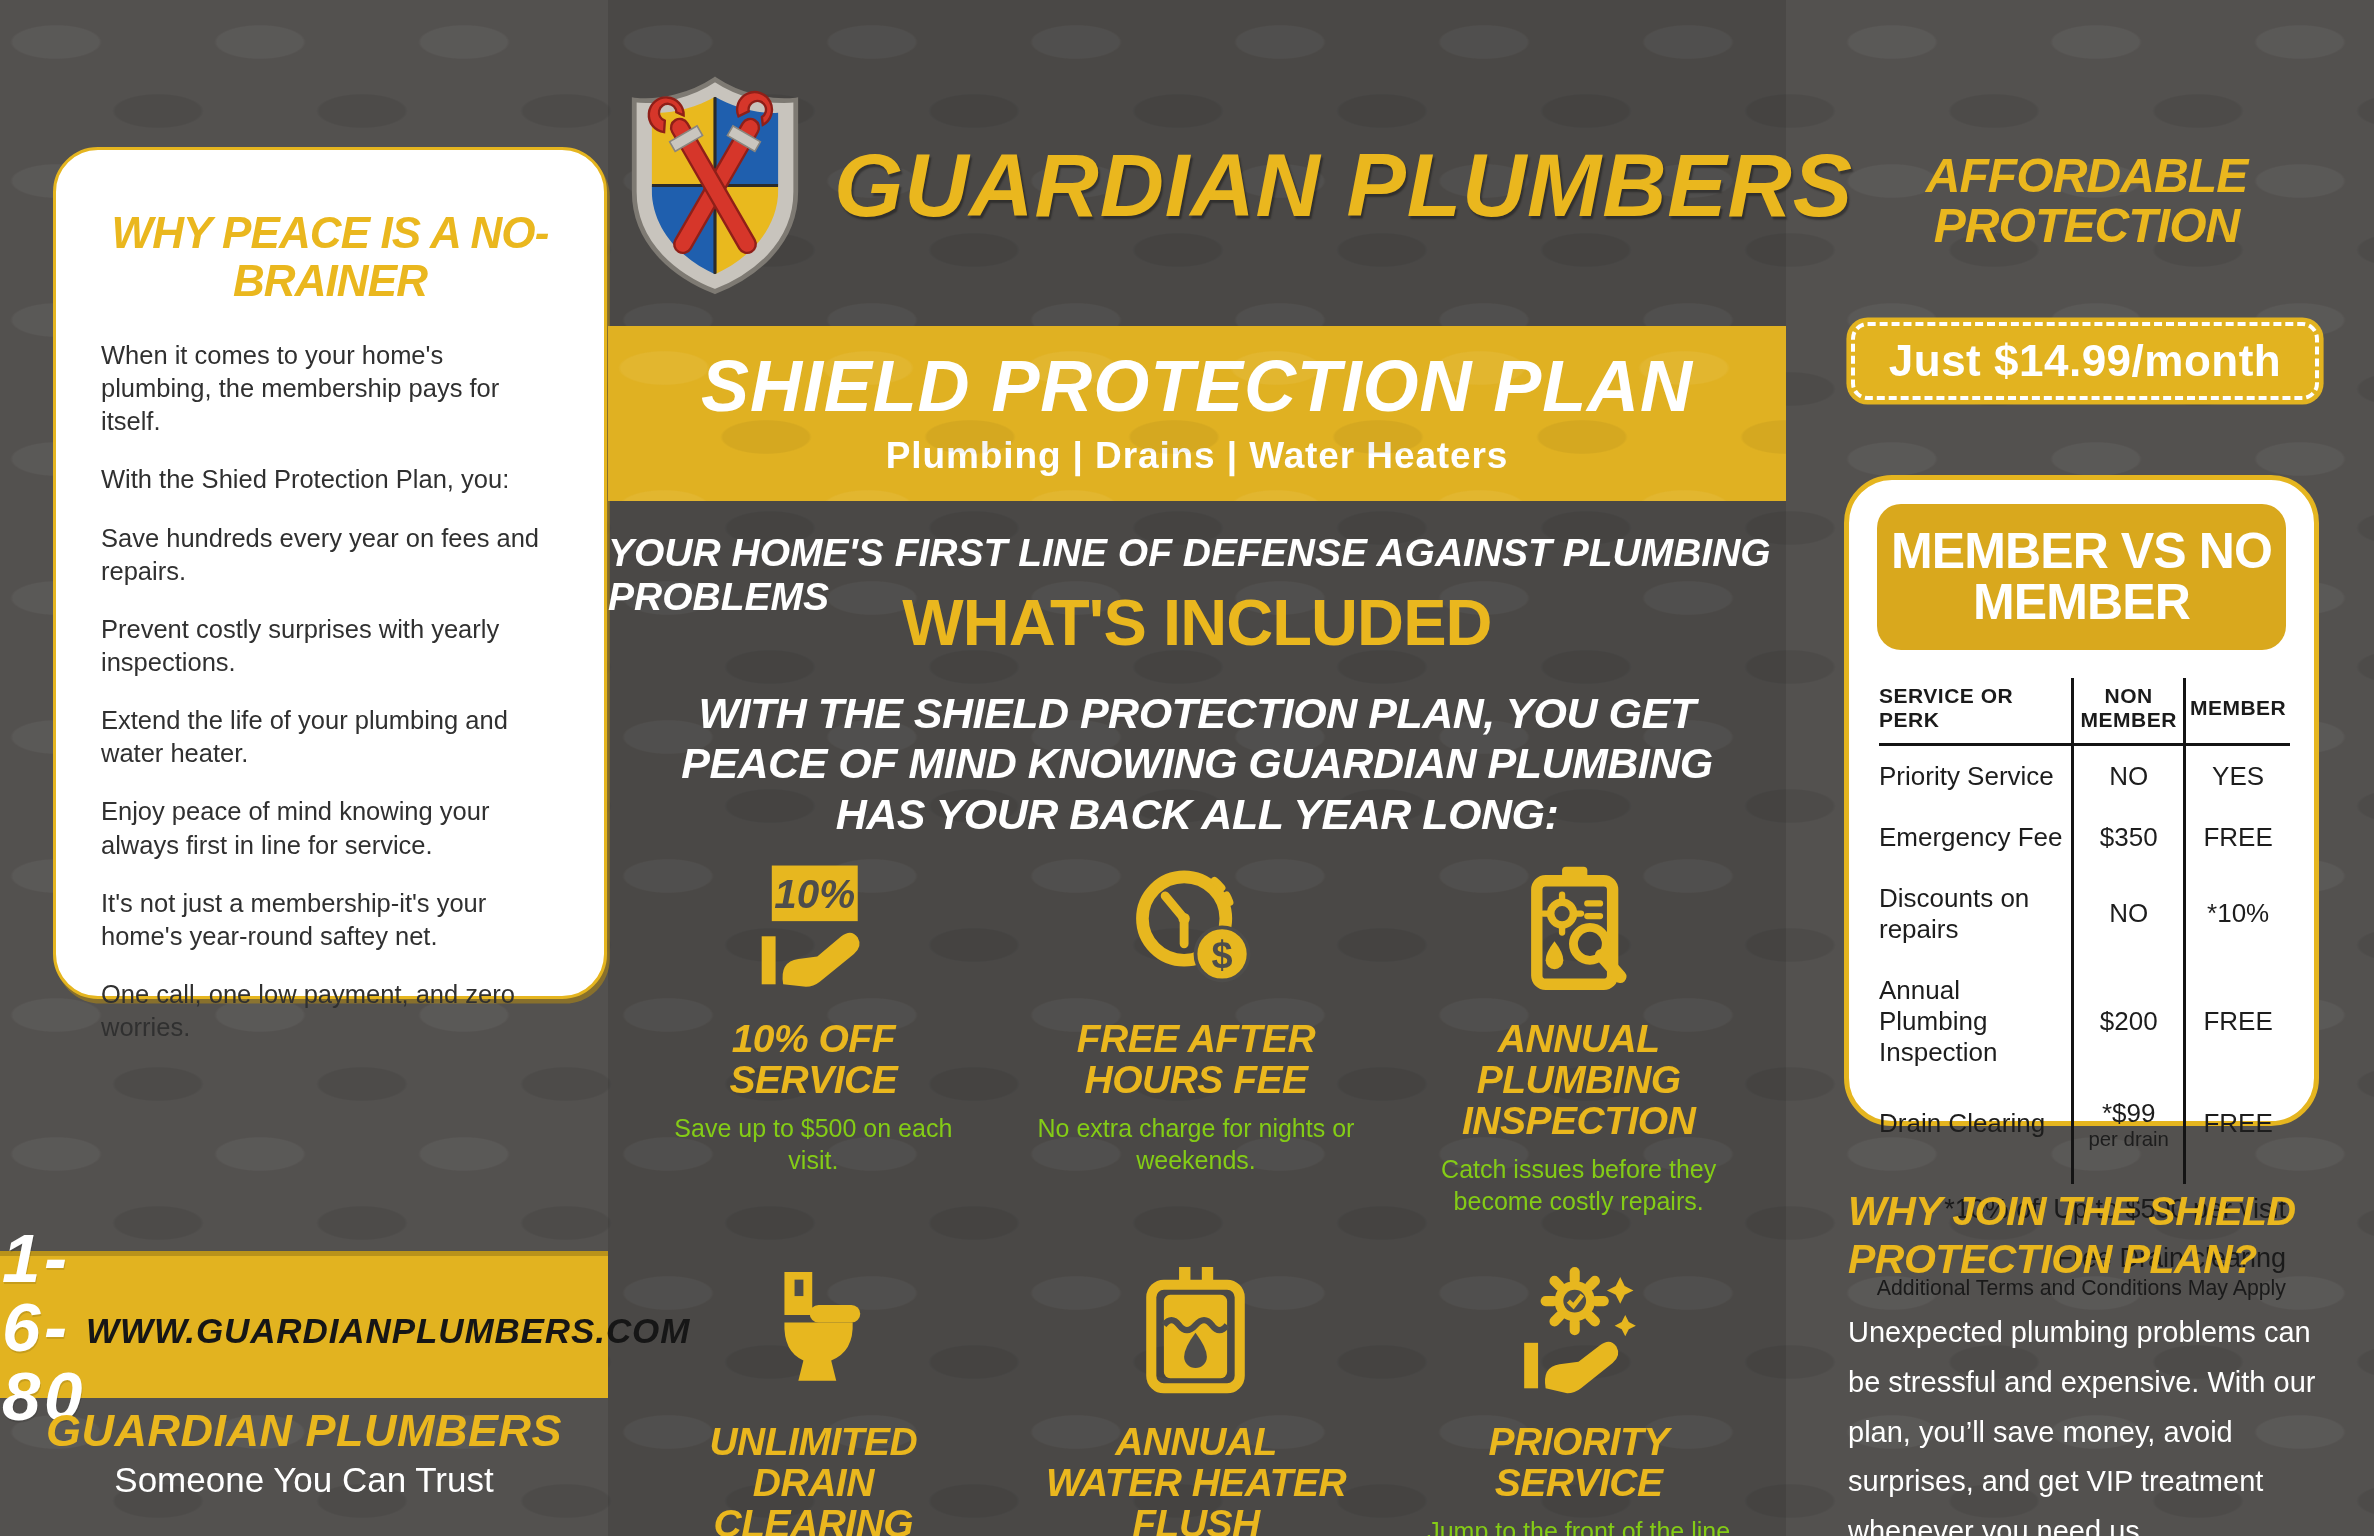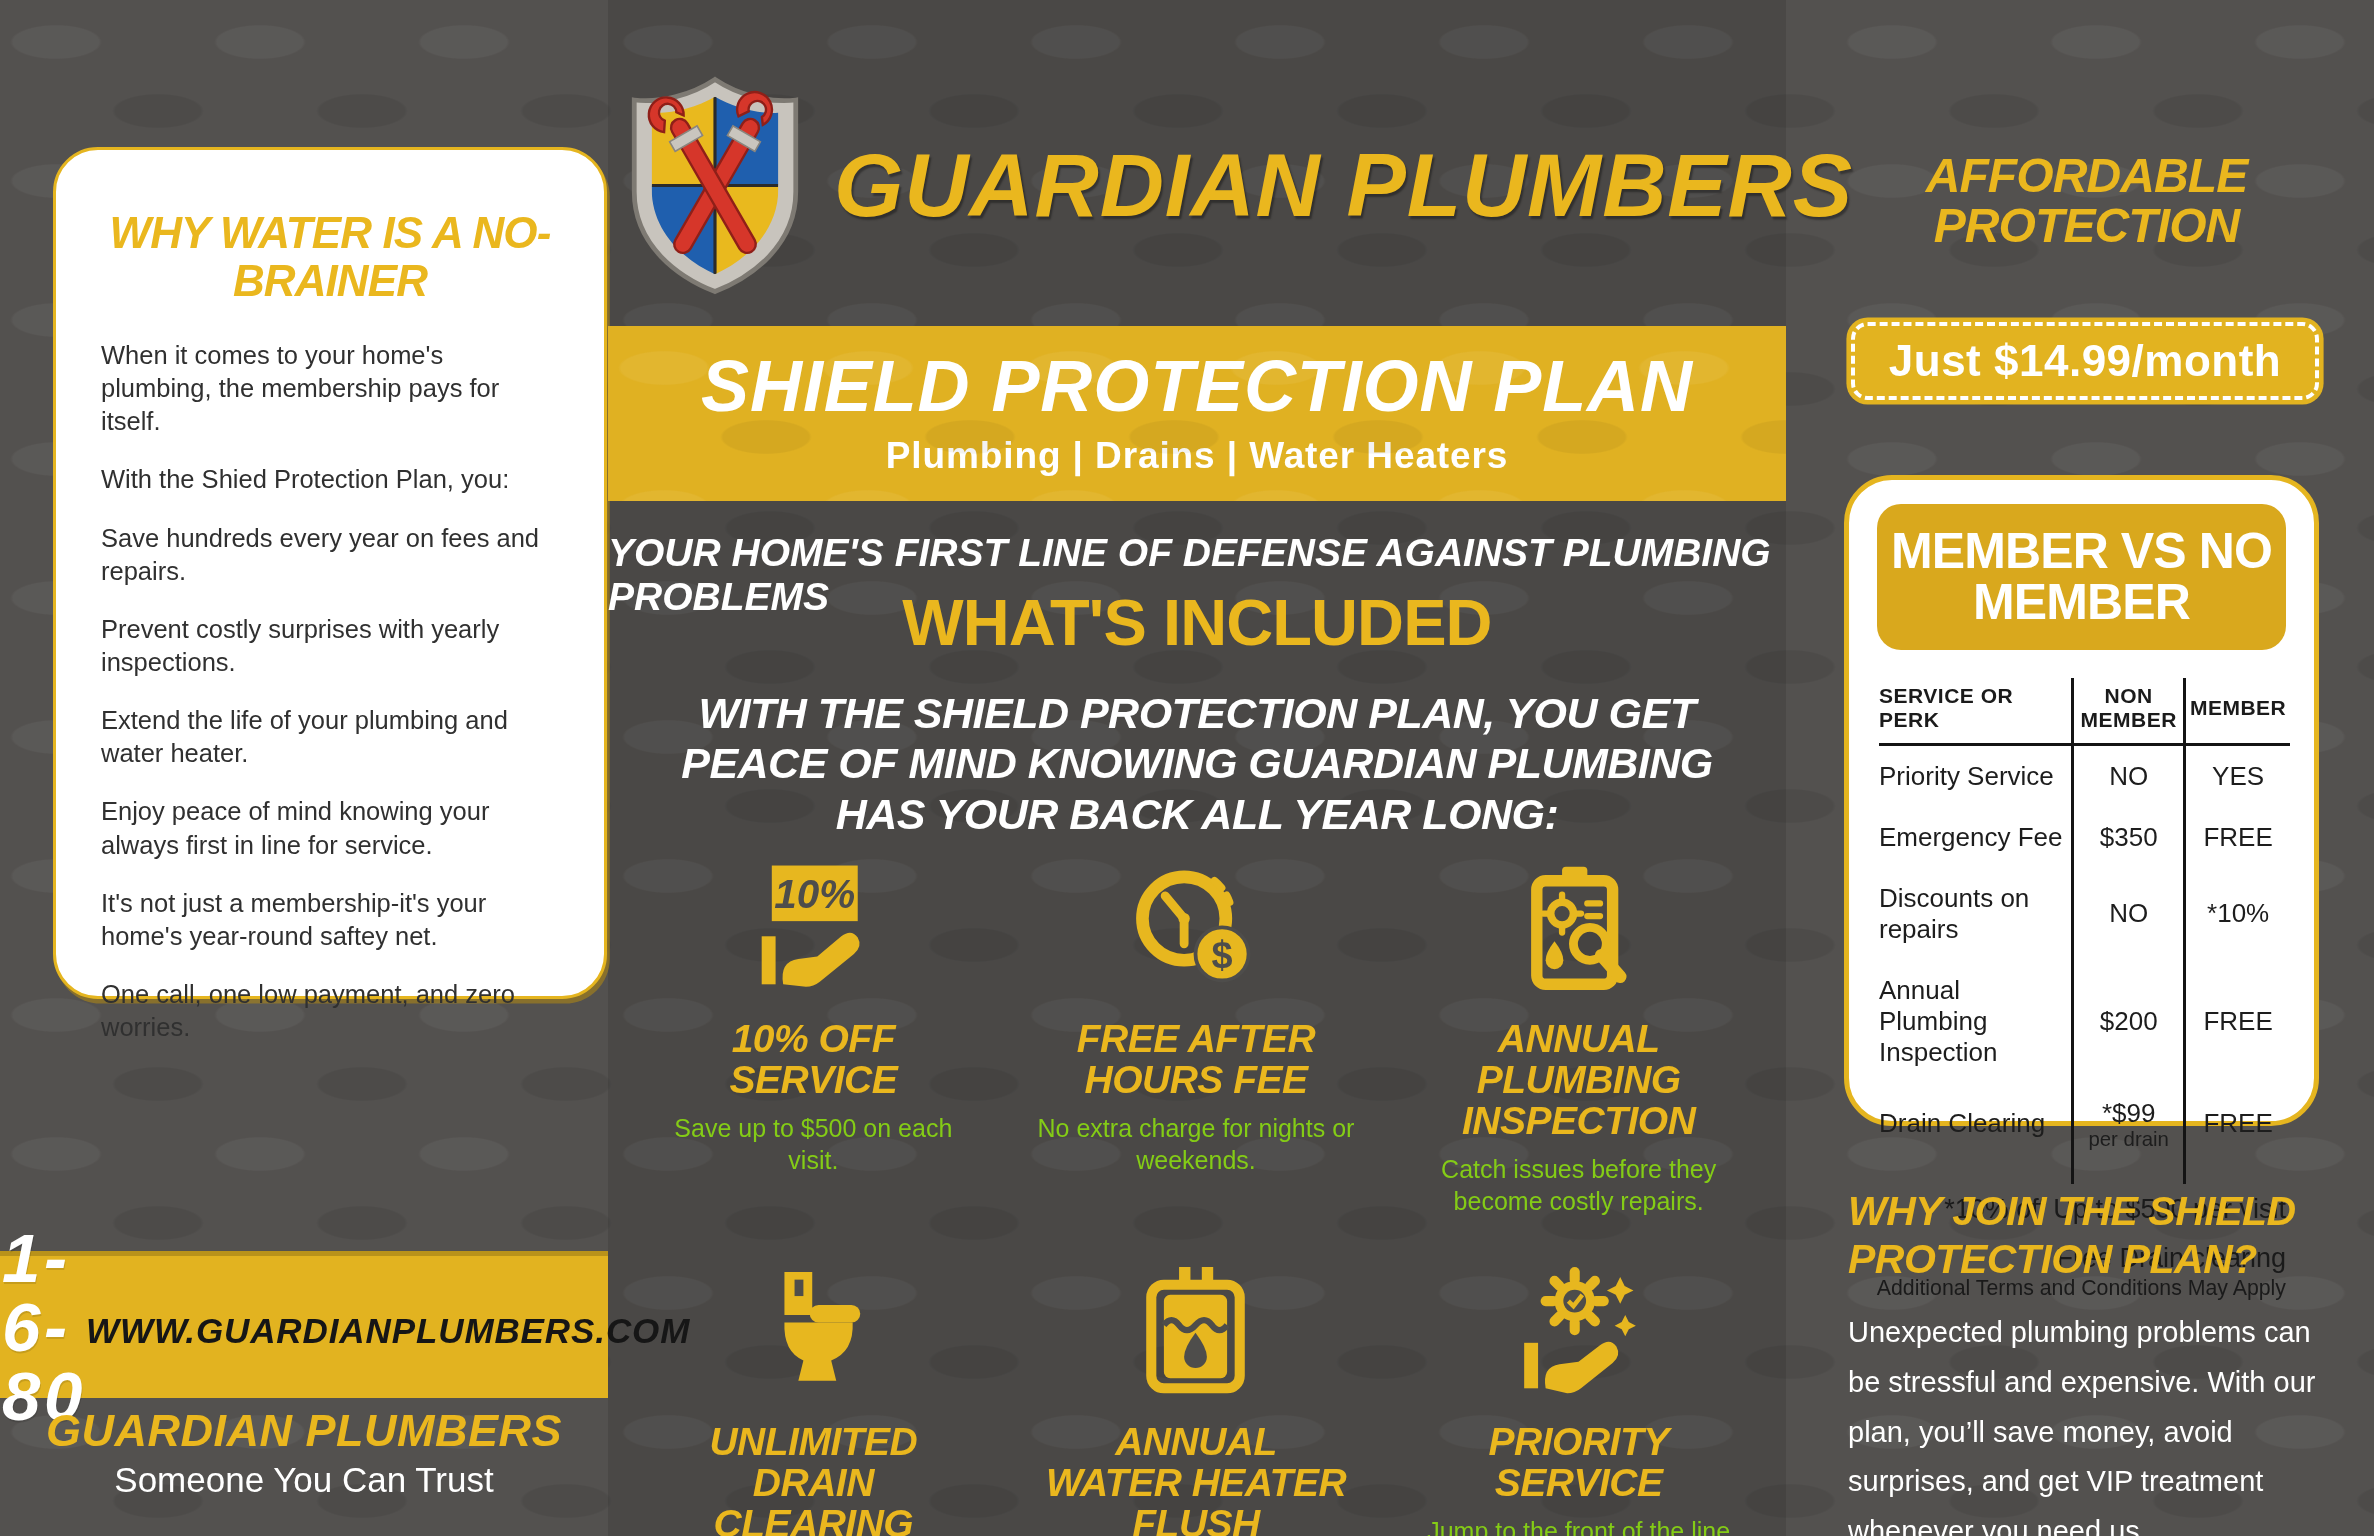--- a/index.html
+++ b/index.html
@@ -88,21 +88,21 @@
   .wj-title{color:#eab71e;font-size:41px;font-weight:800;font-style:italic;line-height:1.18;letter-spacing:-0.5px;}
   .wj-body{color:#ffffff;font-size:29px;line-height:1.72;margin-top:24px;width:482px;}
 </style>
 </head>
 <body>
 
 <div class="poster">
   <div class="center-shade"></div>
 
   <div class="why-card">
-    <div class="why-title">WHY WATER IS A NO-BRAINER</div>
+    <div class="why-title">WHY PEACE IS A NO-BRAINER</div>
     <p>When it comes to your home's plumbing, the membership pays for itself.</p>
     <p>With the Shied Protection Plan, you:</p>
     <p>Save hundreds every year on fees and repairs.</p>
     <p>Prevent costly surprises with yearly inspections.</p>
     <p>Extend the life of your plumbing and water heater.</p>
     <p>Enjoy peace of mind knowing your always first in line for service.</p>
     <p>It's not just a membership-it's your home's year-round saftey net.</p>
     <p>One call, one low payment, and zero worries.</p>
   </div>
 

